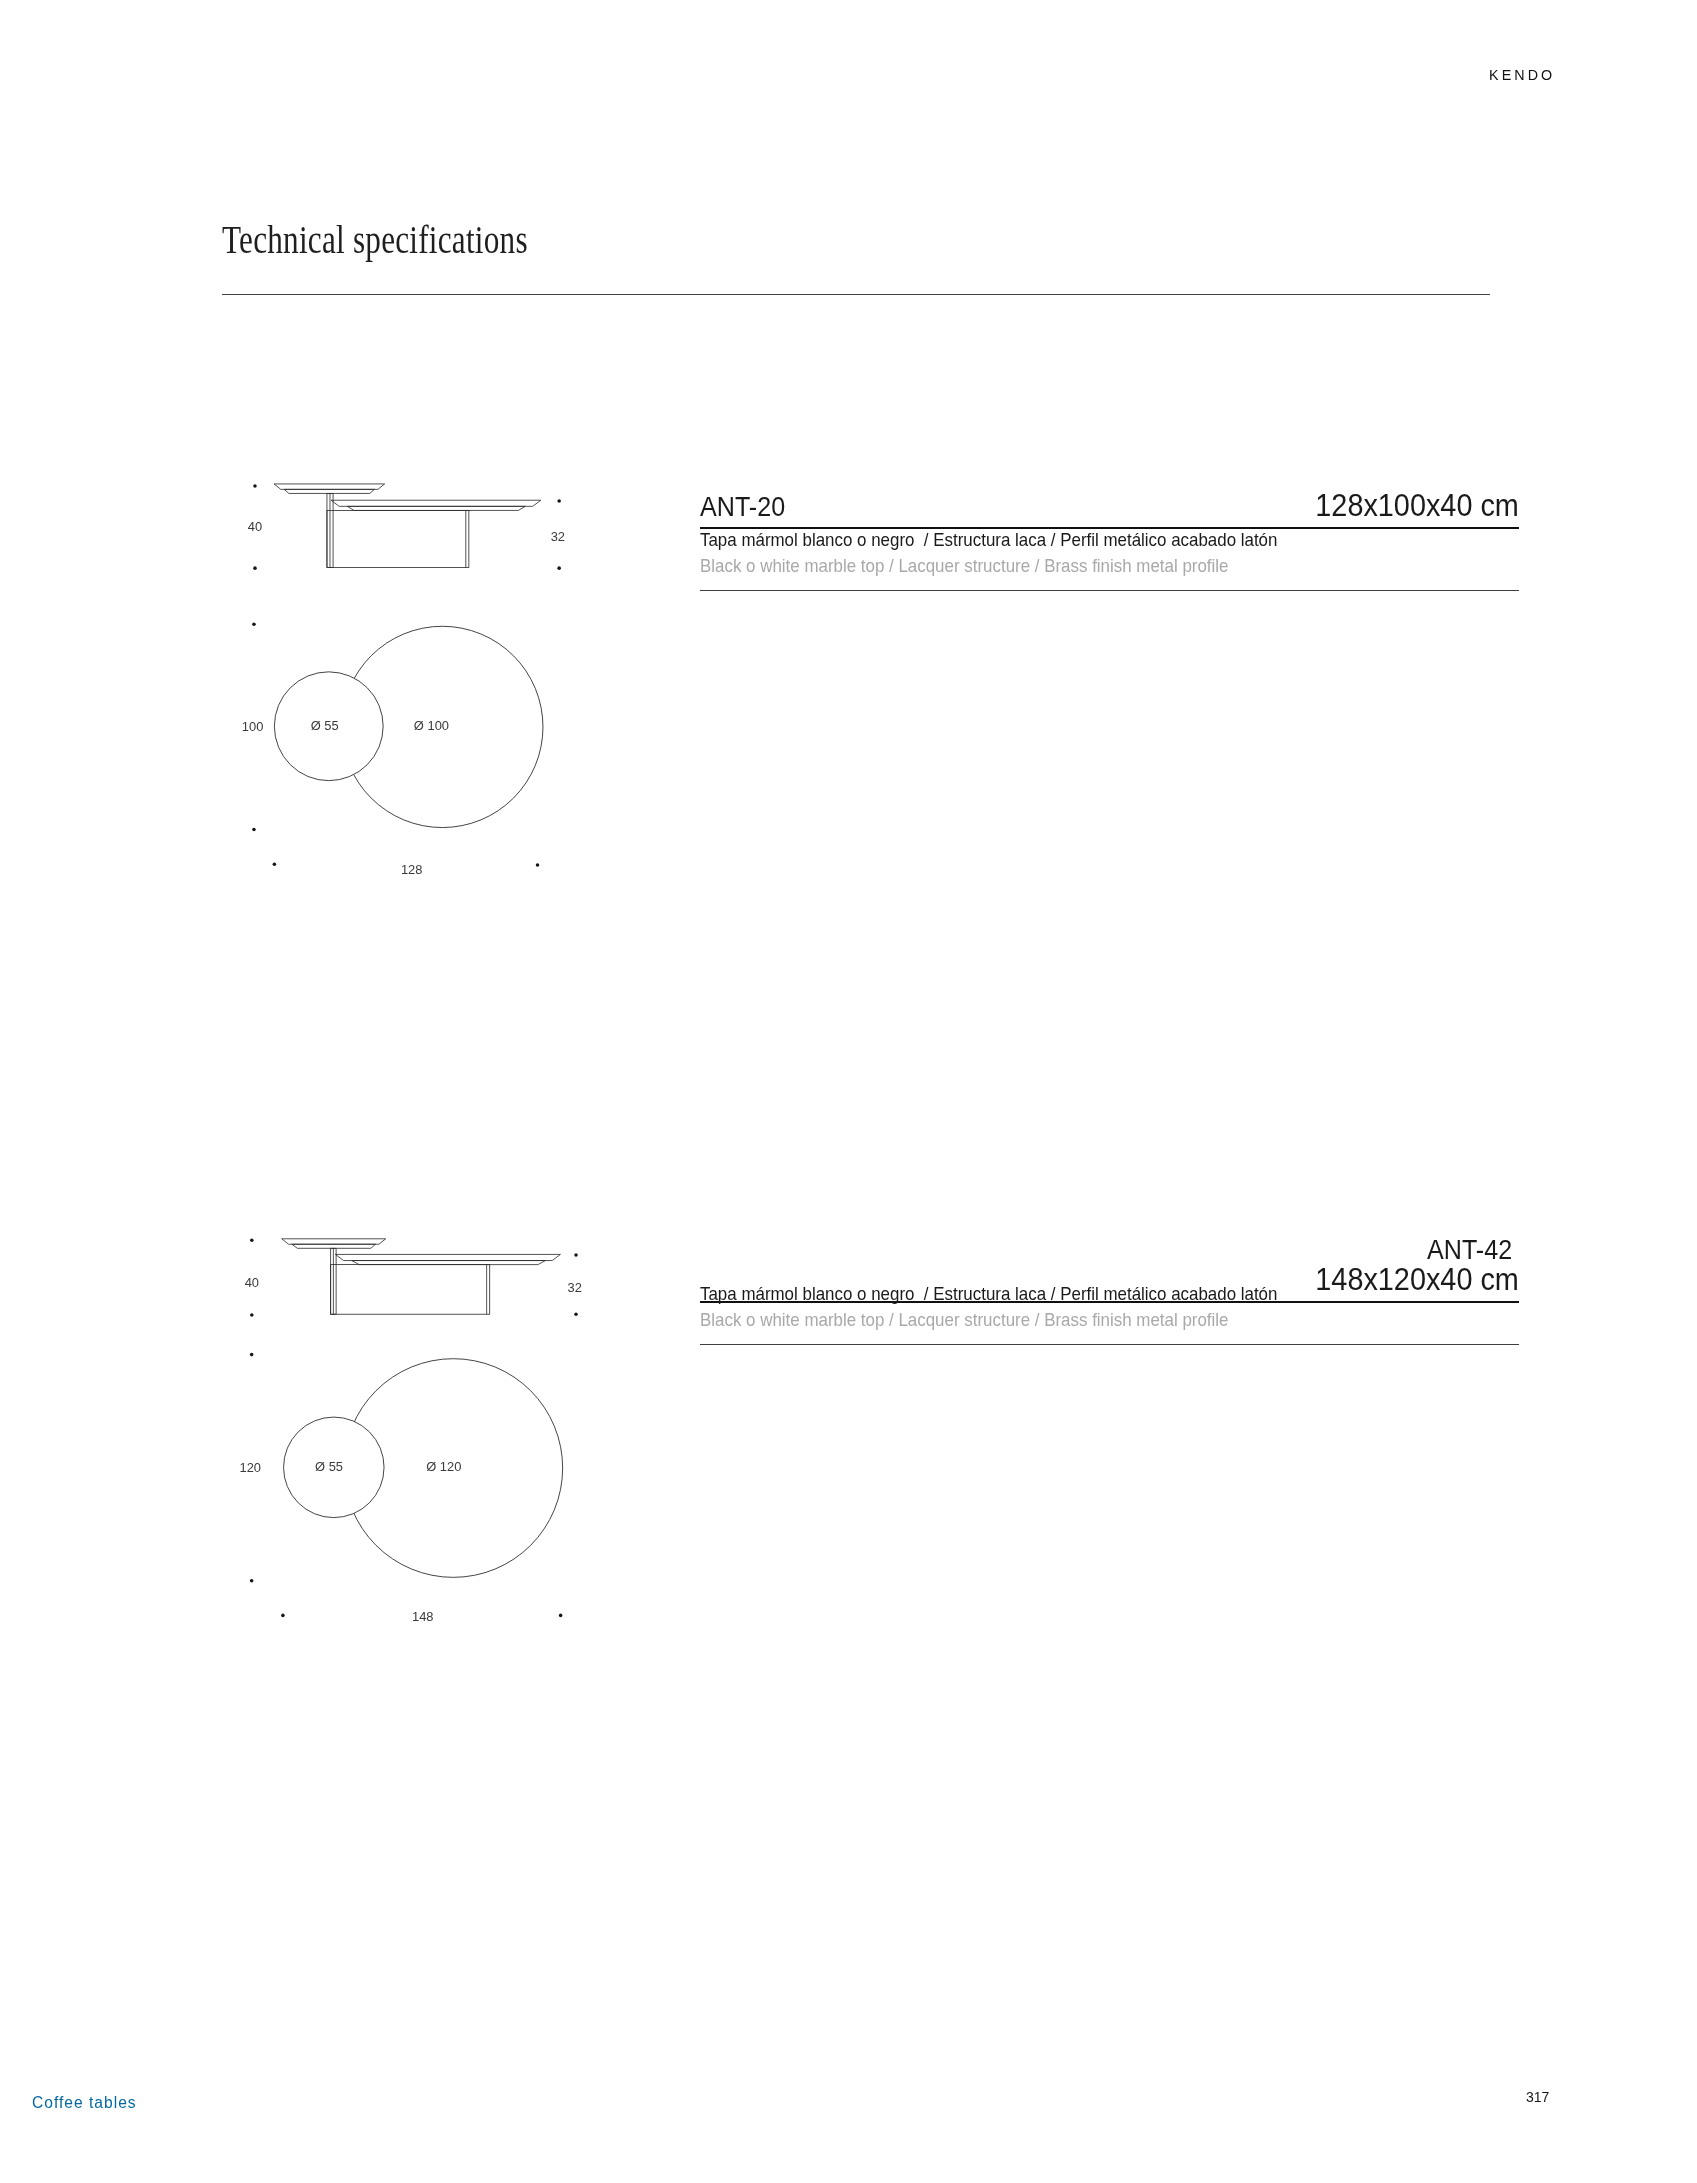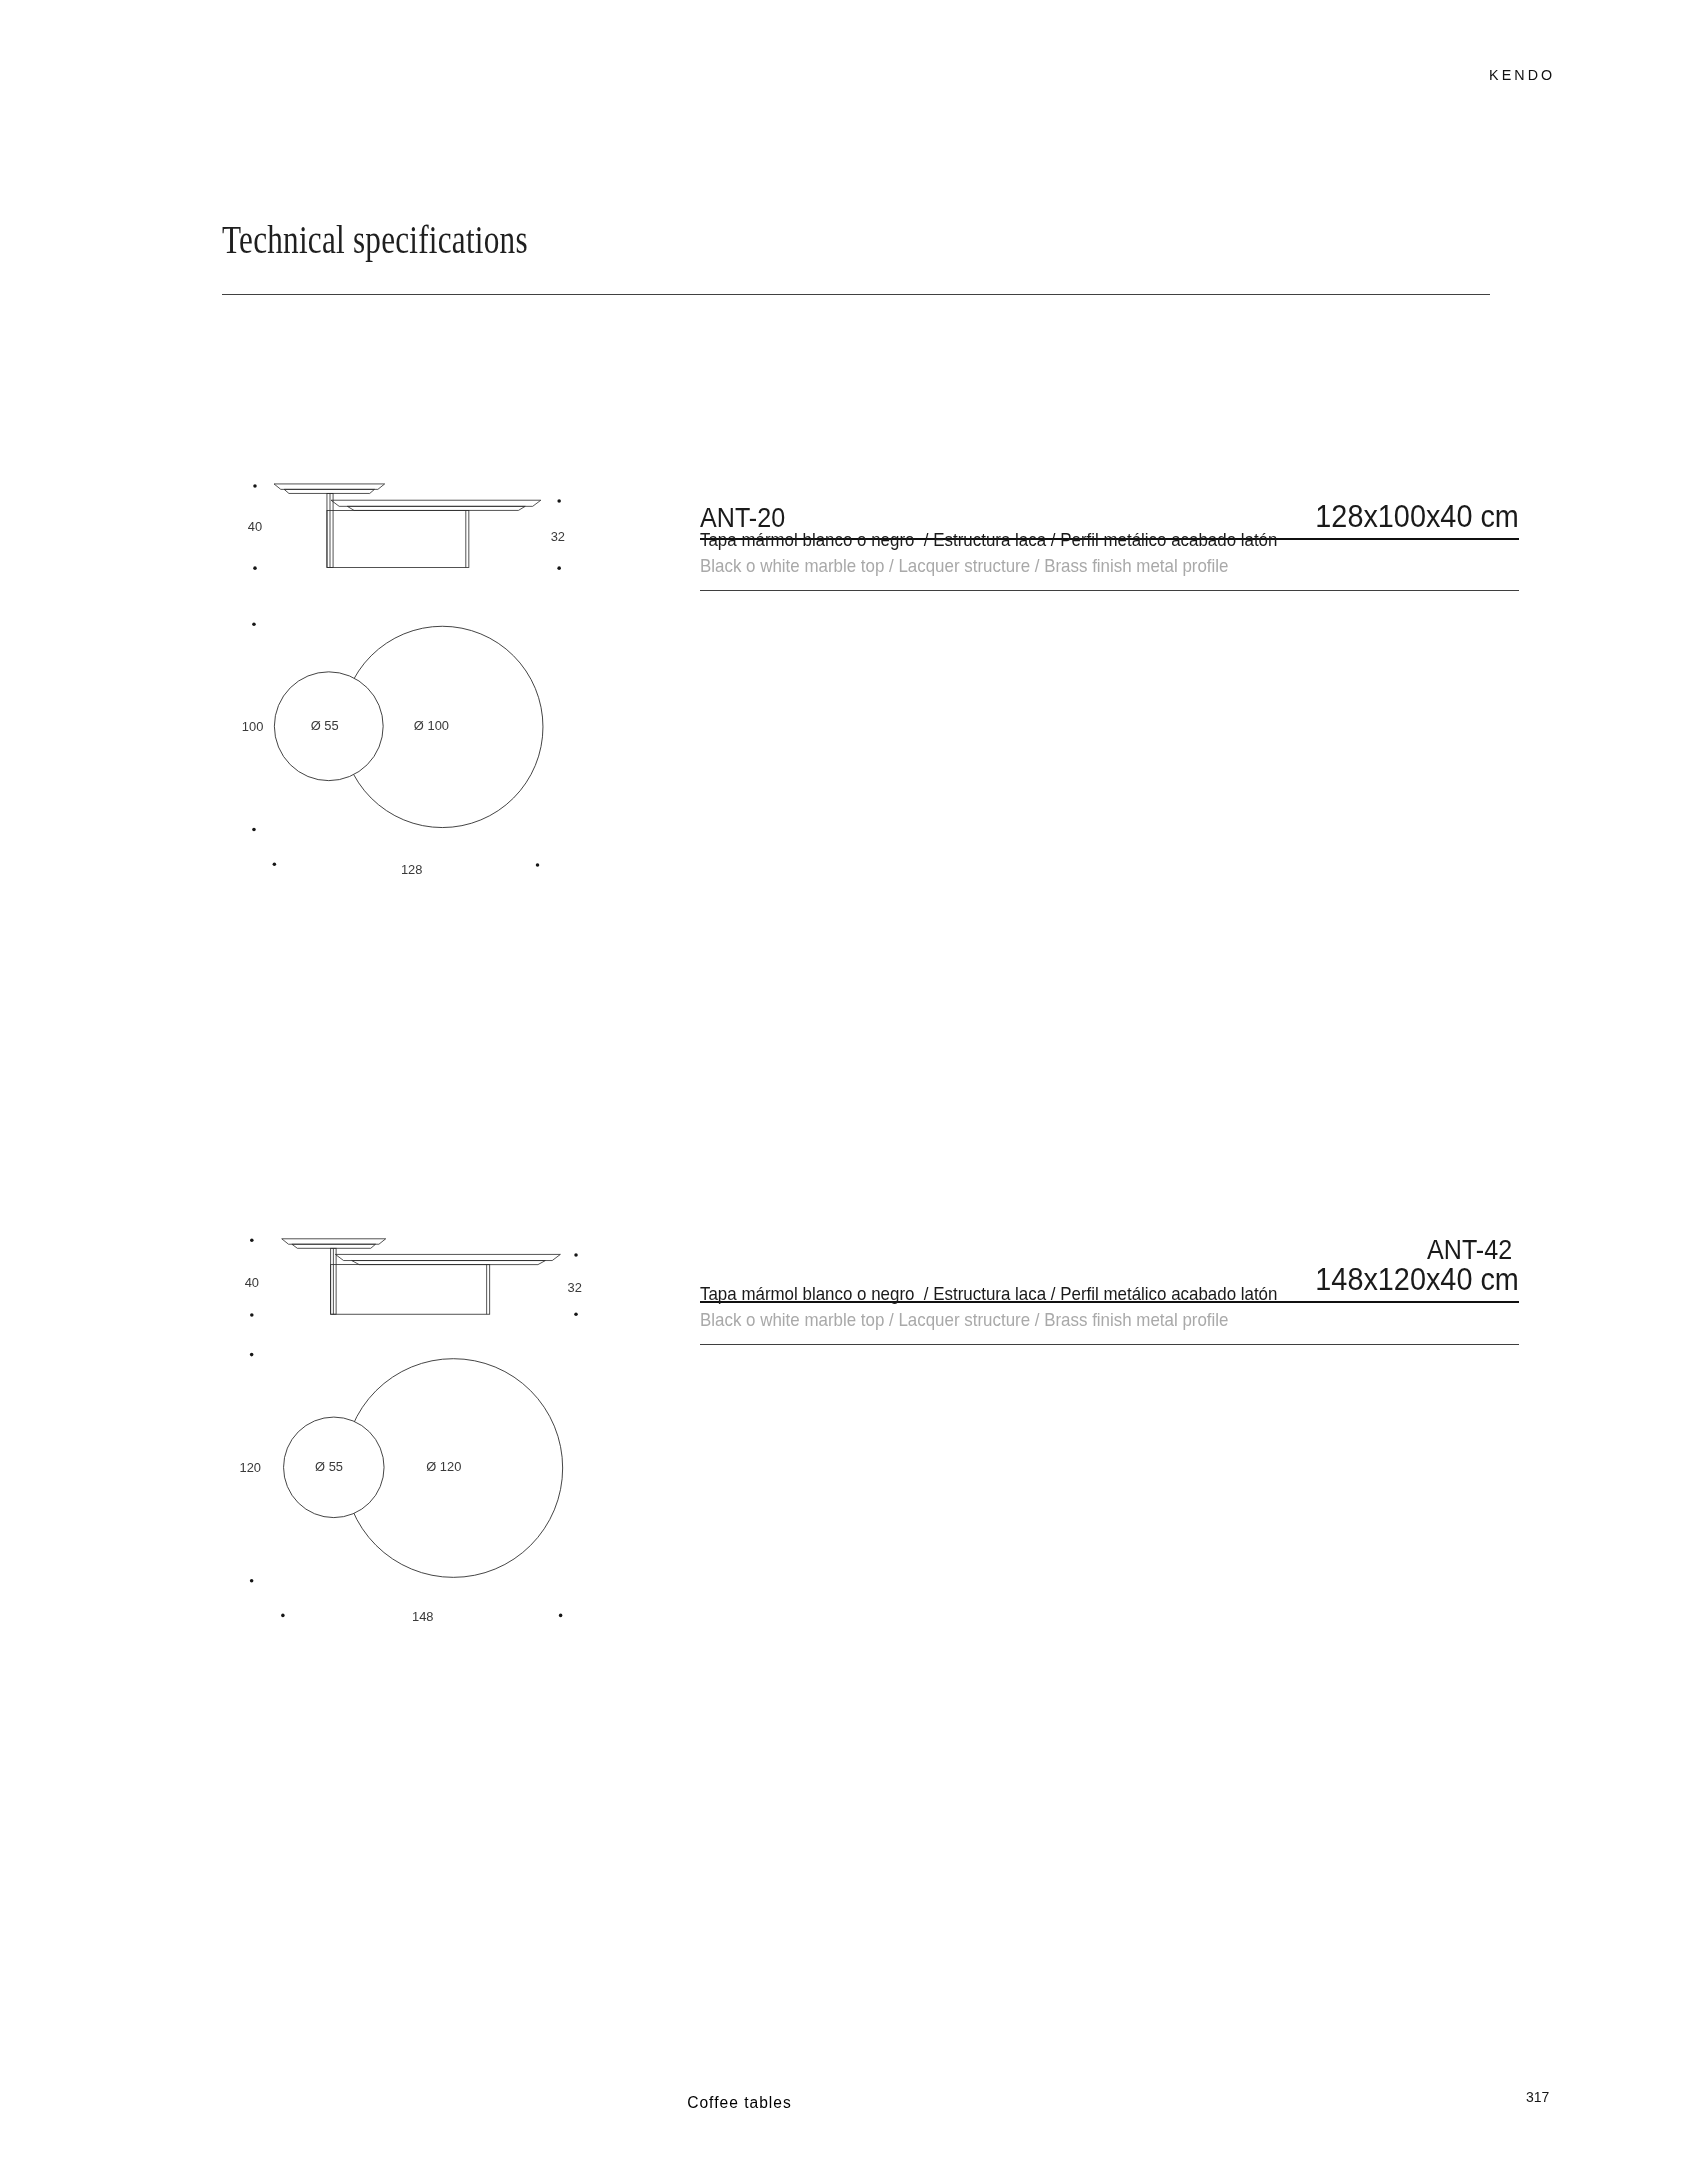--- a/index.html
+++ b/index.html
@@ -53,22 +53,22 @@
   .drawing path,.drawing rect,.drawing line{fill:none;stroke:#2b2b2b;stroke-width:1.2;}
   .drawing circle.outline{fill:none;stroke:#2b2b2b;stroke-width:1.3;}
   .drawing circle.outline.masked{fill:#ffffff;}
   .drawing circle.dot{fill:#161616;stroke:none;}
   .dim-label{
     font-family:"Liberation Sans", sans-serif;
     font-size:19px;fill:#3a3a3a;text-anchor:middle;
   }
   
   .footer-label{
-    position:absolute;left:0;top:2094px;width:1415px;text-align:center;
-    font-size:15.6px;letter-spacing:1px;color:#000000;font-weight:500;
+    position:absolute;left:0;top:2094px;width:1415px;
+    font-size:15.6px;letter-spacing:1px;color:#0369a1;font-weight:500;
   }
   .page-number{
     position:absolute;left:1494px;top:2089px;
     font-size:14px;color:#161616;
   }
 </style>
 </head>
 <body>
 
 <div class="page">
@@ -101,21 +101,21 @@
     <circle class="dot" cx="47" cy="28" r="2.6"></circle>
     <circle class="dot" cx="47" cy="330" r="2.6"></circle>
     <circle class="dot" cx="77" cy="381" r="2.6"></circle>
     <circle class="dot" cx="464" cy="382" r="2.6"></circle>
     <text class="dim-label" x="45" y="185">100</text>
     <text class="dim-label" x="151" y="184">Ø 55</text>
     <text class="dim-label" x="308" y="184">Ø 100</text>
     <text class="dim-label" x="279" y="396">128</text>
   </svg>
 
-  <div class="prod-head" style="top:501px;gap:44px;">
+  <div class="prod-head" style="top:490px;gap:44px;">
     <span class="prod-code"><span class="condense">ANT-20</span></span>
     <span class="prod-dims"><span class="condense">128x100x40 cm</span></span>
   </div>
   <div class="desc desc-es" style="top:531px;">Tapa mármol blanco o negro  / Estructura laca / Perfil metálico acabado latón</div>
   <div class="desc desc-en" style="top:557px;">Black o white marble top / Lacquer structure / Brass finish metal profile</div>
   <div class="thin-rule" style="top:590px;"></div>
 
   <svg class="drawing" style="left:177px;top:1217px;" width="401" height="136" viewBox="0 0 590 200">
     <path d="M107,32 H260 L250,40 H117 Z"></path>
     <path d="M122,40 H245 L238,46 H130 Z"></path>

